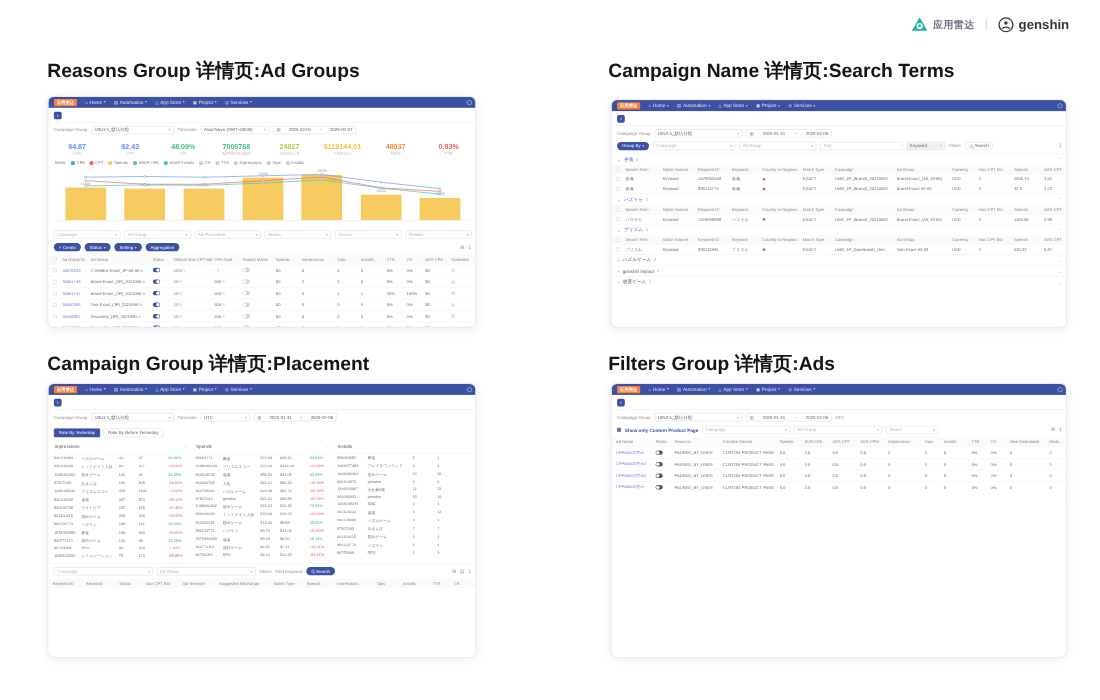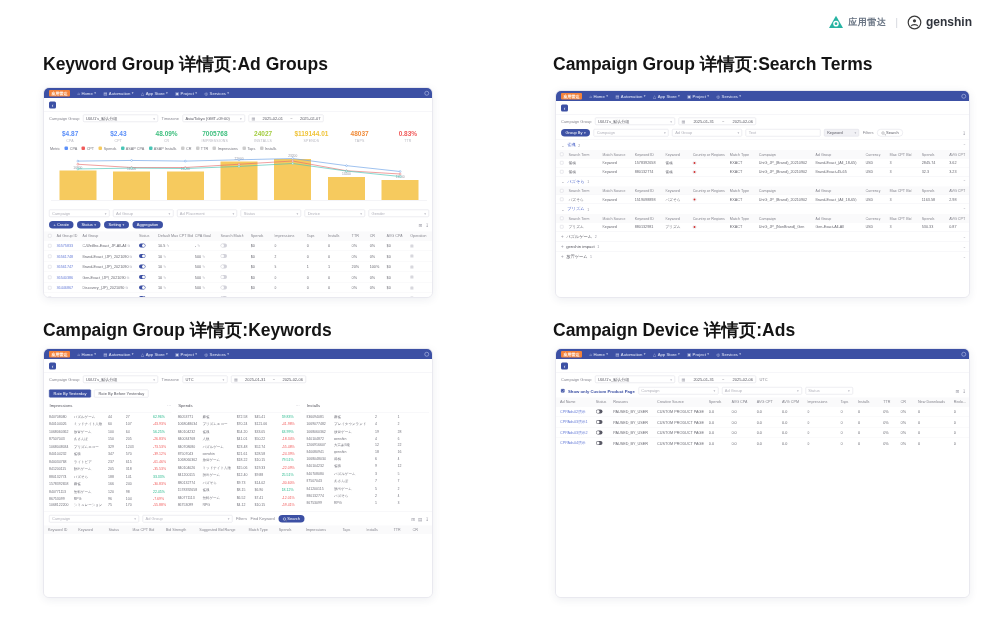--- a/index.html
+++ b/index.html
@@ -143,24 +143,24 @@
     <div class="brand-right">
       <svg viewBox="0 0 20 20">
           <circle cx="10" cy="10" r="8.4" fill="none" stroke="#3a3a3a" stroke-width="1.6"></circle>
           <circle cx="10" cy="7.8" r="2.1" fill="#3a3a3a"></circle>
           <path d="M5.6 14.8c1-2.6 7.8-2.6 8.8 0" fill="none" stroke="#3a3a3a" stroke-width="1.6"></path>
         </svg>
       <span class="brand-en">genshin</span>
     </div>
   </div>
 
-  <div class="sec-title" style="left:43px;top:52px;">Keyword Group 详情页:Ad Groups</div>
-  <div class="sec-title" style="left:553px;top:52px;">Campaign Group 详情页:Search Terms</div>
-  <div class="sec-title" style="left:43px;top:318px;">Campaign Group 详情页:Keywords</div>
-  <div class="sec-title" style="left:553px;top:318px;">Campaign Device 详情页:Ads</div>
+  <div class="sec-title" style="left:43px;top:52px;">Reasons Group 详情页:Ad Groups</div>
+  <div class="sec-title" style="left:553px;top:52px;">Campaign Name 详情页:Search Terms</div>
+  <div class="sec-title" style="left:43px;top:318px;">Campaign Group 详情页:Placement</div>
+  <div class="sec-title" style="left:553px;top:318px;">Filters Group 详情页:Ads</div>
 
   <div class="card c1">
     <div class="inner">
       <div class="navbar">
         <span class="nav-logo">应用雷达</span>
         <div class="nav-items">
         <span class="nav-item">
             <span class="nav-ico">⌂</span>
             <span>Home</span>
             <span class="nav-caret">▾</span>

